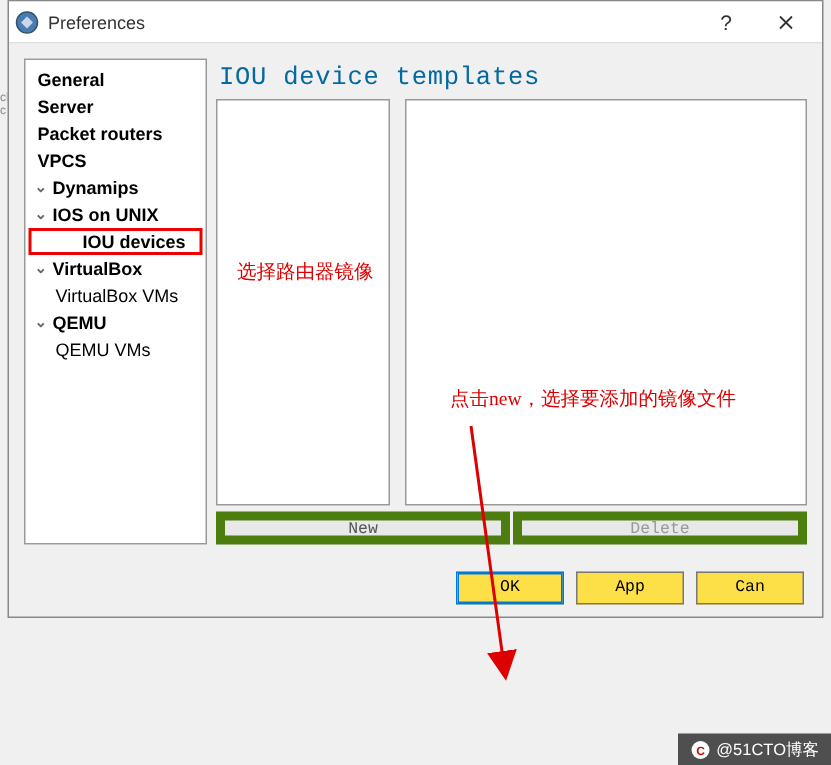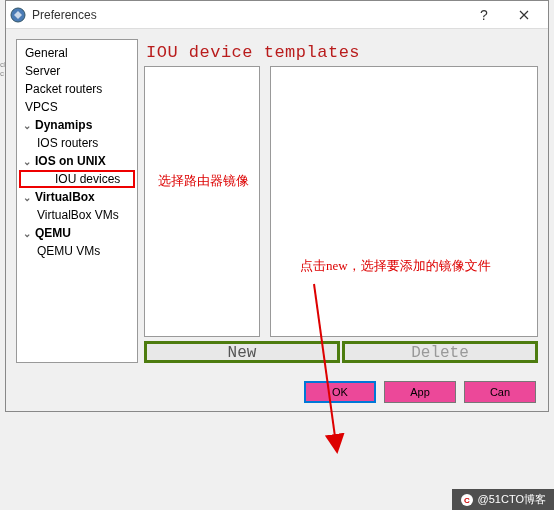--- a/index.html
+++ b/index.html
@@ -9,39 +9,39 @@
     
     .titlebar { height: 28px; background: #fff; display: flex; align-items: center; padding: 0 4px; border-bottom: 1px solid #ddd; }
     .titlebar .icon { width: 16px; height: 16px; margin-right: 6px; }
     .titlebar .title { flex: 1; font-size: 12px; color: #333; }
     .titlebar .ctrl { width: 40px; height: 28px; display: flex; align-items: center; justify-content: center; color: #333; font-size: 14px; }
     
     .content { flex: 1; padding: 10px; display: flex; gap: 6px; position: relative; }
     
     .tree { width: 122px; border: 1px solid #999; background: #fff; padding: 4px 2px; overflow: hidden; }
     .tree-item { padding: 2px 4px; white-space: nowrap; cursor: default; display: flex; align-items: center; }
-    .tree-item.lvl0 { font-weight: normal; padding-left: 6px; text-align: right; }
+    .tree-item.lvl0 { font-weight: bold; padding-left: 6px; text-align: right; }
     .tree-item.lvl1 { font-weight: bold; padding-left: 4px; }
     .tree-item.lvl2 { font-weight: normal; padding-left: 18px; }
     .tree-item .expander { width: 10px; font-size: 10px; color: #666; margin-right: 2px; }
     .tree-item.selected { background: transparent; border: 2px solid #e00; padding: 0 2px; }
-    .tree-item.selected span { font-weight: normal; padding-left: 32px; }
+    .tree-item.selected span { font-weight: bold; padding-left: 32px; }
     
     .main-area { flex: 1; display: flex; flex-direction: column; }
-    .main-header { font-family: "Courier New", monospace; font-size: 17px; color: #b91c1c; padding: 4px 2px; font-weight: normal; letter-spacing: 0.5px; }
+    .main-header { font-family: "Courier New", monospace; font-size: 17px; color: #0369a1; padding: 4px 2px; font-weight: normal; letter-spacing: 0.5px; }
     .dual-pane { flex: 1; display: flex; gap: 10px; }
     .pane-left { width: 116px; border: 1px solid #999; background: #fff; }
     .pane-right { flex: 1; border: 1px solid #999; background: #fff; position: relative; }
     
     .btn-row { display: flex; gap: 2px; margin-top: 4px; }
-    .btn-row button { flex: 1; height: 22px; font-family: "Courier New", monospace; font-size: 16px; background: #e8e8e8; border: 3px solid #4d7c0f; color: #555; }
+    .btn-row button { flex: 1; height: 22px; font-family: "Courier New", monospace; font-size: 11px; background: #e8e8e8; border: 6px solid #4d7c0f; color: #555; }
     .btn-row button:disabled { color: #999; }
     
     .dialog-footer { padding: 8px 12px; display: flex; justify-content: flex-end; gap: 8px; }
-    .dialog-footer button { min-width: 72px; height: 22px; font-family: Liberation Sans, sans-serif; font-size: 11px; background: #ec4899; border: 1px solid #777; }
+    .dialog-footer button { min-width: 72px; height: 22px; font-family: Liberation Mono, monospace; font-size: 11px; background: #fde047; border: 1px solid #777; }
     .dialog-footer button.primary { border: 1px solid #0078d7; box-shadow: 0 0 0 1px #0078d7 inset; }
     
     .annotation { position: absolute; color: #d00; font-size: 13px; font-family: "SimSun", serif; pointer-events: none; z-index: 10; text-align: right; }
     .ann1 { left: 152px; top: 143px; }
     .ann2 { left: 294px; top: 228px; }
     
     .arrow { position: absolute; pointer-events: none; z-index: 9; }
     
     .watermark { position: absolute; right: 0; bottom: 0; background: rgba(50,50,50,0.85); color: #fff; font-size: 11px; padding: 3px 8px; display: flex; align-items: center; gap: 4px; z-index: 20; }
     .watermark .wm-icon { width: 14px; height: 14px; }
@@ -82,23 +82,20 @@
         </div>
       <div class="tree-item lvl0">
           <span>Packet routers</span>
         </div>
       <div class="tree-item lvl0">
           <span>VPCS</span>
         </div>
       <div class="tree-item lvl1">
           <span class="expander">⌄</span>
           <span>Dynamips</span>
-        </div>
-      <div class="tree-item lvl2">
-          <span>IOS routers</span>
         </div>
       <div class="tree-item lvl1">
           <span class="expander">⌄</span>
           <span>IOS on UNIX</span>
         </div>
       <div class="tree-item lvl2 selected">
           <span>IOU devices</span>
         </div>
       <div class="tree-item lvl1">
           <span class="expander">⌄</span>

